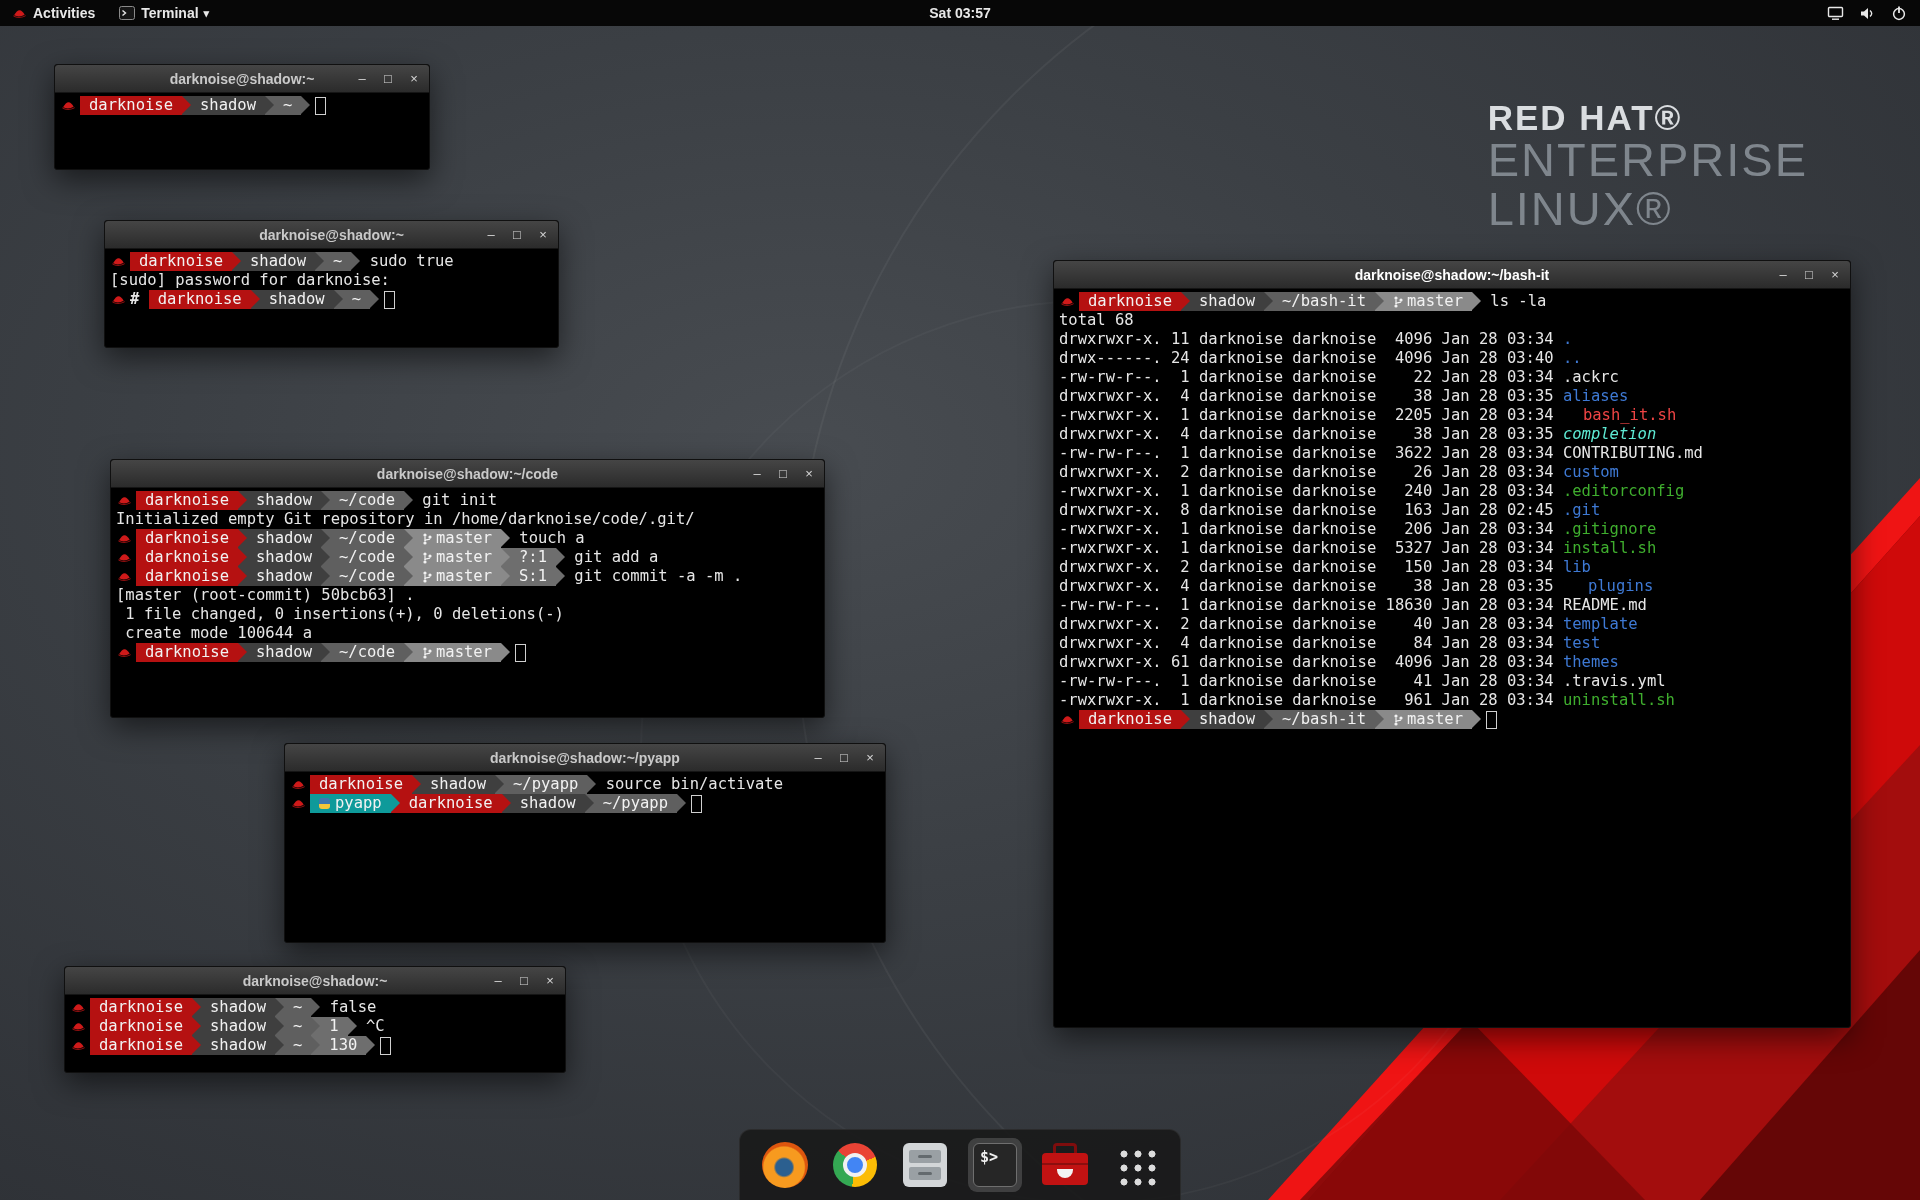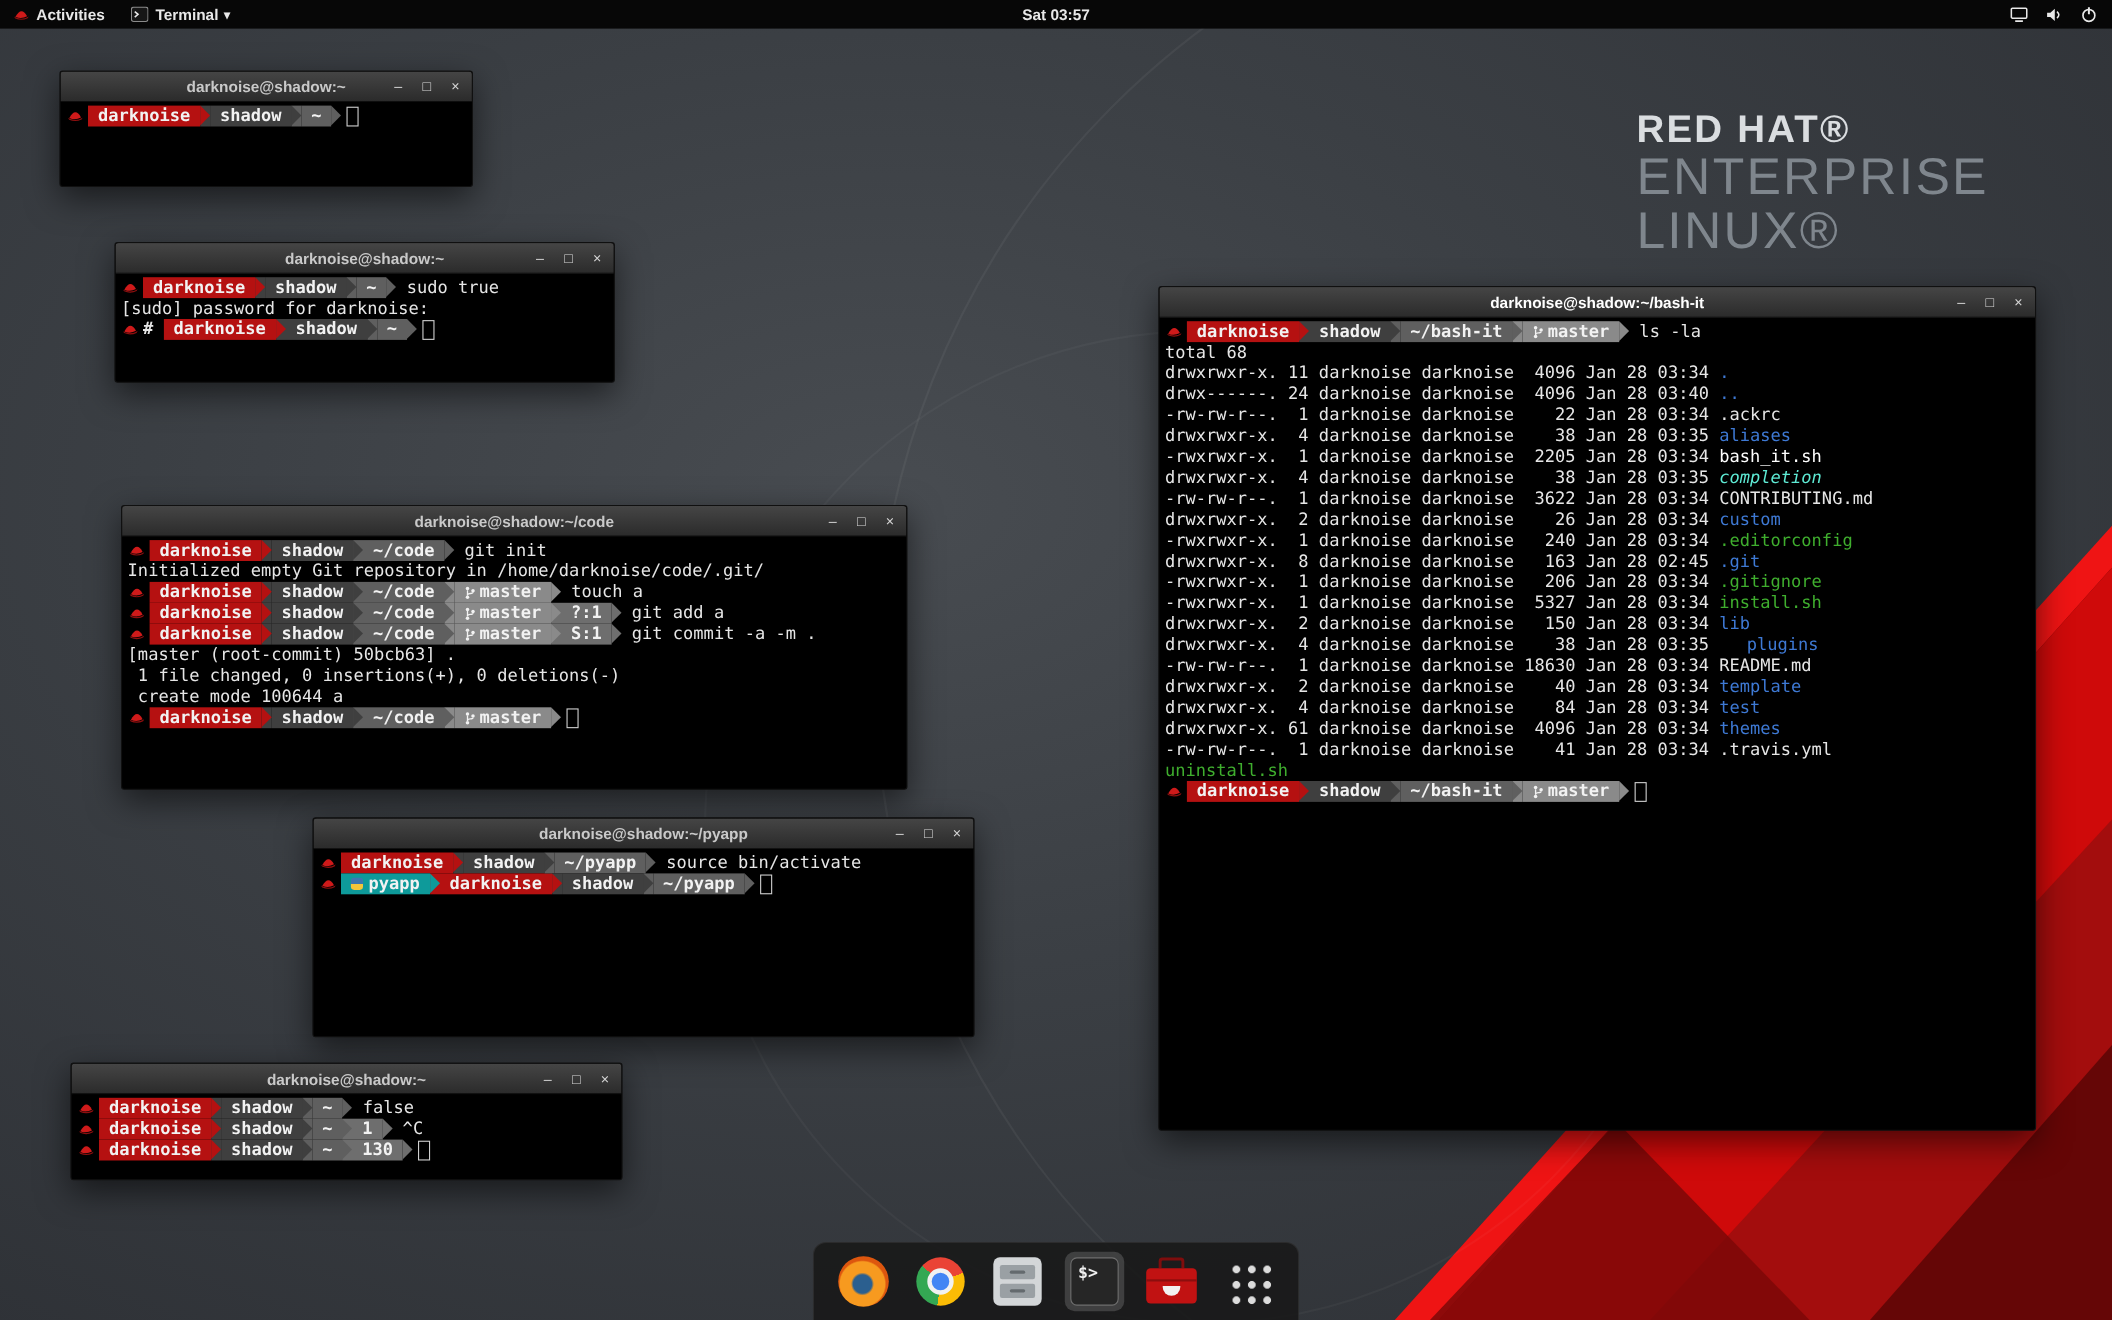--- a/index.html
+++ b/index.html
@@ -32,21 +32,21 @@
     border-radius:3px 3px 0 0;display:flex;align-items:center;justify-content:center;position:relative;}
   .title{font-size:14px;font-weight:bold;color:#c9c9c9;}
   .window.focused .title{color:#ffffff;}
   .controls{position:absolute;right:8px;top:0;bottom:0;display:flex;align-items:center;gap:12px;}
   .wbtn{color:#d6d6d6;font-size:13px;line-height:13px;width:14px;text-align:center;cursor:default;}
   .term{position:absolute;top:28px;left:1px;right:1px;bottom:1px;background:#000;
     padding:3px 4px;overflow:hidden;border-radius:0 0 3px 3px;}
   .tline{display:flex;align-items:center;height:19px;white-space:pre;
     font-family:"DejaVu Sans Mono", monospace;font-size:15.5px;line-height:19px;color:#e6e6e6;}
   .tx{white-space:pre;}
-  .seg{display:inline-flex;align-items:center;height:19px;padding:0 9px;font-weight:bold;color:#f2f2f2;white-space:pre;}
+  .seg{display:inline-flex;align-items:center;height:19px;padding:0 9px;font-weight:normal;color:#f2f2f2;white-space:pre;}
   .sepw{display:inline-block;width:9px;height:19px;position:relative;flex:none;}
   .sep{position:absolute;left:0;top:0;width:0;height:0;
     border-top:9.5px solid transparent;border-bottom:9.5px solid transparent;border-left:9px solid #000;}
   .hat{display:inline-flex;align-items:center;margin:0 4px 0 1px;flex:none;}
   .segic{display:inline-flex;margin-right:4px;}
   .pyic{display:inline-block;width:11px;height:11px;border-radius:3px;margin-right:5px;
     background:linear-gradient(180deg,#3b77b0 50%,#f3c63a 50%);}
   .cursor{display:inline-block;width:9px;height:16px;border:1px solid #d0d0d0;margin-left:5px;flex:none;}
   
   .w1{left:54px;top:64px;width:374px;height:104px;}
@@ -326,36 +326,36 @@
               </g>
               <circle cx="3" cy="3" r="1.6" fill="#f2f2f2"></circle>
               <circle cx="3" cy="11" r="1.6" fill="#f2f2f2"></circle>
               <circle cx="8" cy="5" r="1.6" fill="#f2f2f2"></circle>
             </svg></span>master</span><span class="sepw" style="background: transparent;"><span class="sep" style="border-left-color: rgb(138, 138, 138);"></span></span><span class="tx"> ls -la</span></div>
       <div class="tline"><span class="tx">total 68</span></div>
       <div class="tline"><span class="tx">drwxrwxr-x. 11 darknoise darknoise  4096 Jan 28 03:34 </span><span class="tx" style="color: rgb(62, 121, 212);">.</span></div>
       <div class="tline"><span class="tx">drwx------. 24 darknoise darknoise  4096 Jan 28 03:40 </span><span class="tx" style="color: rgb(62, 121, 212);">..</span></div>
       <div class="tline"><span class="tx">-rw-rw-r--.  1 darknoise darknoise    22 Jan 28 03:34 </span><span class="tx">.ackrc</span></div>
       <div class="tline"><span class="tx">drwxrwxr-x.  4 darknoise darknoise    38 Jan 28 03:35 </span><span class="tx" style="color: rgb(62, 121, 212);">aliases</span></div>
-      <div class="tline"><span class="tx">-rwxrwxr-x.  1 darknoise darknoise  2205 Jan 28 03:34 </span><span class="tx" style="color: #ffffff;">bash_it.sh</span></div>
+      <div class="tline"><span class="tx">-rwxrwxr-x.  1 darknoise darknoise  2205 Jan 28 03:34 </span><span class="tx" style="color: #ef4444; margin-left: 20px;">bash_it.sh</span></div>
       <div class="tline"><span class="tx">drwxrwxr-x.  4 darknoise darknoise    38 Jan 28 03:35 </span><span class="tx" style="color: #5eead4; font-style: italic;">completion</span></div>
       <div class="tline"><span class="tx">-rw-rw-r--.  1 darknoise darknoise  3622 Jan 28 03:34 </span><span class="tx">CONTRIBUTING.md</span></div>
       <div class="tline"><span class="tx">drwxrwxr-x.  2 darknoise darknoise    26 Jan 28 03:34 </span><span class="tx" style="color: rgb(62, 121, 212);">custom</span></div>
       <div class="tline"><span class="tx">-rwxrwxr-x.  1 darknoise darknoise   240 Jan 28 03:34 </span><span class="tx" style="color: rgb(63, 174, 46);">.editorconfig</span></div>
       <div class="tline"><span class="tx">drwxrwxr-x.  8 darknoise darknoise   163 Jan 28 02:45 </span><span class="tx" style="color: rgb(62, 121, 212);">.git</span></div>
       <div class="tline"><span class="tx">-rwxrwxr-x.  1 darknoise darknoise   206 Jan 28 03:34 </span><span class="tx" style="color: rgb(63, 174, 46);">.gitignore</span></div>
       <div class="tline"><span class="tx">-rwxrwxr-x.  1 darknoise darknoise  5327 Jan 28 03:34 </span><span class="tx" style="color: rgb(63, 174, 46);">install.sh</span></div>
       <div class="tline"><span class="tx">drwxrwxr-x.  2 darknoise darknoise   150 Jan 28 03:34 </span><span class="tx" style="color: rgb(62, 121, 212);">lib</span></div>
       <div class="tline"><span class="tx">drwxrwxr-x.  4 darknoise darknoise    38 Jan 28 03:35 </span><span class="tx" style="color: rgb(62, 121, 212); margin-left: 25px;">plugins</span></div>
       <div class="tline"><span class="tx">-rw-rw-r--.  1 darknoise darknoise 18630 Jan 28 03:34 </span><span class="tx">README.md</span></div>
       <div class="tline"><span class="tx">drwxrwxr-x.  2 darknoise darknoise    40 Jan 28 03:34 </span><span class="tx" style="color: rgb(62, 121, 212);">template</span></div>
       <div class="tline"><span class="tx">drwxrwxr-x.  4 darknoise darknoise    84 Jan 28 03:34 </span><span class="tx" style="color: rgb(62, 121, 212);">test</span></div>
       <div class="tline"><span class="tx">drwxrwxr-x. 61 darknoise darknoise  4096 Jan 28 03:34 </span><span class="tx" style="color: rgb(62, 121, 212);">themes</span></div>
       <div class="tline"><span class="tx">-rw-rw-r--.  1 darknoise darknoise    41 Jan 28 03:34 </span><span class="tx">.travis.yml</span></div>
-      <div class="tline"><span class="tx" style="color: rgb(63, 174, 46);">uninstall.sh</span></div>
+      <div class="tline"><span class="tx">-rwxrwxr-x.  1 darknoise darknoise   961 Jan 28 03:34 </span><span class="tx" style="color: rgb(63, 174, 46);">uninstall.sh</span></div>
       <div class="tline"><span class="hat"><svg width="15" height="11" viewBox="0 0 16 12">
             <path d="M2 8 Q8 -3 13.6 7.4 Q8 10.6 2 8Z" fill="#cf1a1a"></path>
             <path d="M0.8 8 Q8 11.8 15.2 7.6 L14.2 9.4 Q8 12.4 1.8 9.6Z" fill="#8e0f0f"></path>
           </svg></span><span class="seg" style="background: rgb(181, 17, 17);">darknoise</span><span class="sepw" style="background: rgb(63, 63, 63);"><span class="sep" style="border-left-color: rgb(181, 17, 17);"></span></span><span class="seg" style="background: rgb(63, 63, 63);">shadow</span><span class="sepw" style="background: rgb(95, 95, 95);"><span class="sep" style="border-left-color: rgb(63, 63, 63);"></span></span><span class="seg" style="background: rgb(95, 95, 95);">~/bash-it</span><span class="sepw" style="background: rgb(138, 138, 138);"><span class="sep" style="border-left-color: rgb(95, 95, 95);"></span></span><span class="seg" style="background: rgb(138, 138, 138);"><span class="segic"><svg width="10" height="14" viewBox="0 0 10 14">
               <g stroke="#f2f2f2" stroke-width="1.2" fill="none">
                 <path d="M3 4.5 V9.5"></path>
                 <path d="M3 9 C3 6.5 8 8.5 8 6.5"></path>
               </g>
               <circle cx="3" cy="3" r="1.6" fill="#f2f2f2"></circle>
               <circle cx="3" cy="11" r="1.6" fill="#f2f2f2"></circle>

